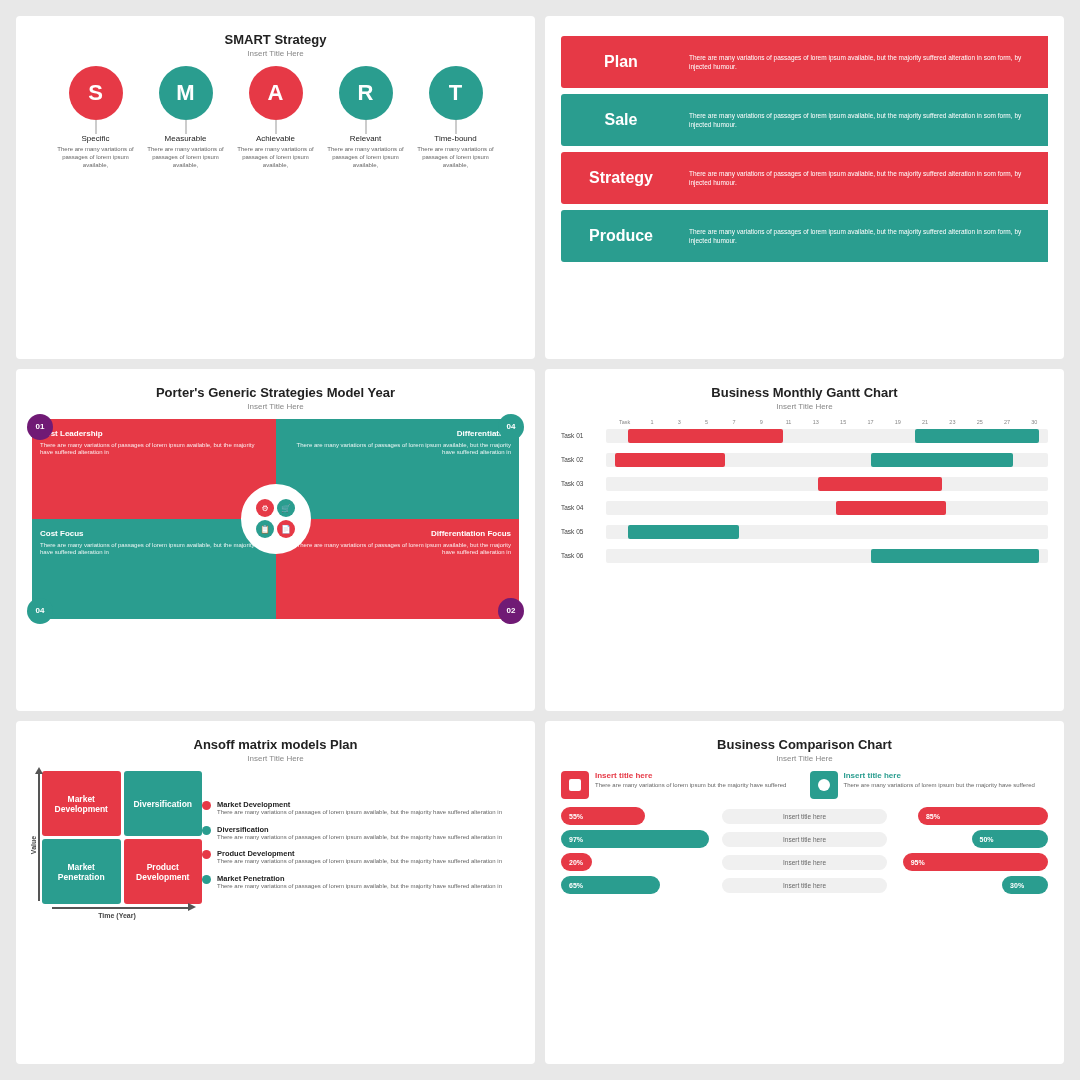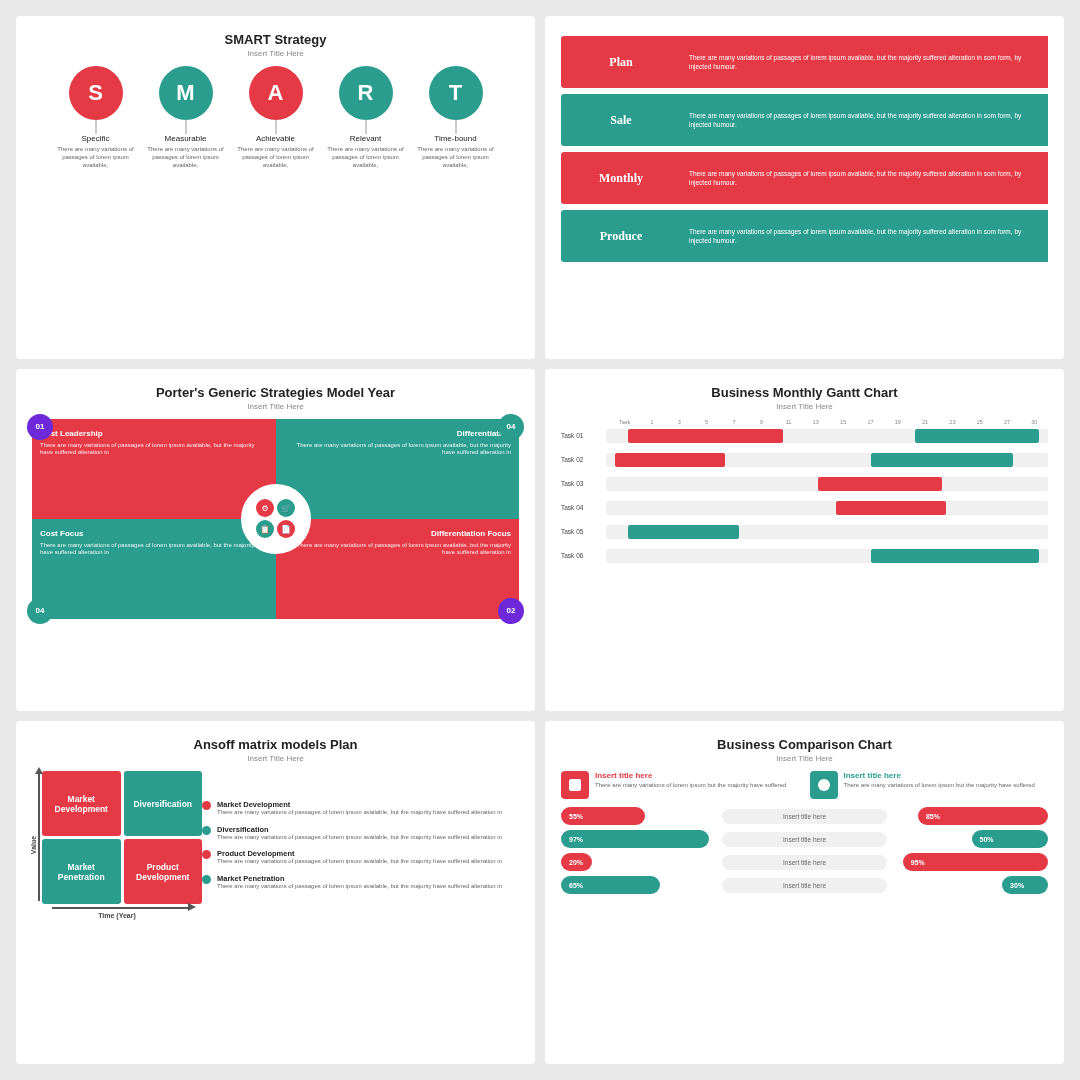--- a/index.html
+++ b/index.html
@@ -97,25 +97,24 @@
       display: flex;
       align-items: stretch;
       height: 52px;
     }
     .psrp-label {
       width: 120px;
       display: flex;
       align-items: center;
       justify-content: center;
       color: #fff;
-      font-size: 12px;
+      font-size: 16px;
       font-weight: bold;
       border-radius: 3px 0 0 3px;
       flex-shrink: 0;
-      font-family: Liberation Serif, serif;
     }
     .psrp-label.red { background: #e63946; }
     .psrp-label.teal { background: #2a9d8f; }
     .psrp-text {
       flex: 1;
       padding: 6px 8px;
       font-size: 6.5px;
       color: #fff;
       line-height: 1.4;
       display: flex;
@@ -140,21 +139,21 @@
       height: 26px;
       border-radius: 50%;
       display: flex;
       align-items: center;
       justify-content: center;
       font-size: 8px;
       font-weight: bold;
       color: #fff;
       z-index: 10;
     }
-    .porter-badge.red { background: #6d28d9; }
+    .porter-badge.red { background: #701a75; }
     .porter-badge.teal { background: #2a9d8f; }
     .porter-cell {
       padding: 10px 8px 8px 8px;
       position: relative;
     }
     .porter-cell.red { background: #e63946; }
     .porter-cell.teal { background: #2a9d8f; }
     .porter-cell-title {
       font-size: 8px;
       font-weight: bold;
@@ -461,21 +460,21 @@
     <div class="psrp-container">
       <div class="psrp-row">
         <div class="psrp-label red">Plan</div>
         <div class="psrp-text red">There are many variations of passages of lorem ipsum available, but the majority suffered alteration in som form, by injected humour.</div>
       </div>
       <div class="psrp-row">
         <div class="psrp-label teal">Sale</div>
         <div class="psrp-text teal">There are many variations of passages of lorem ipsum available, but the majority suffered alteration in som form, by injected humour.</div>
       </div>
       <div class="psrp-row">
-        <div class="psrp-label red">Monthly</div>
+        <div class="psrp-label red">Strategy</div>
         <div class="psrp-text red">There are many variations of passages of lorem ipsum available, but the majority suffered alteration in som form, by injected humour.</div>
       </div>
       <div class="psrp-row">
         <div class="psrp-label teal">Produce</div>
         <div class="psrp-text teal">There are many variations of passages of lorem ipsum available, but the majority suffered alteration in som form, by injected humour.</div>
       </div>
     </div>
   </div>
 
   <div class="slide">

